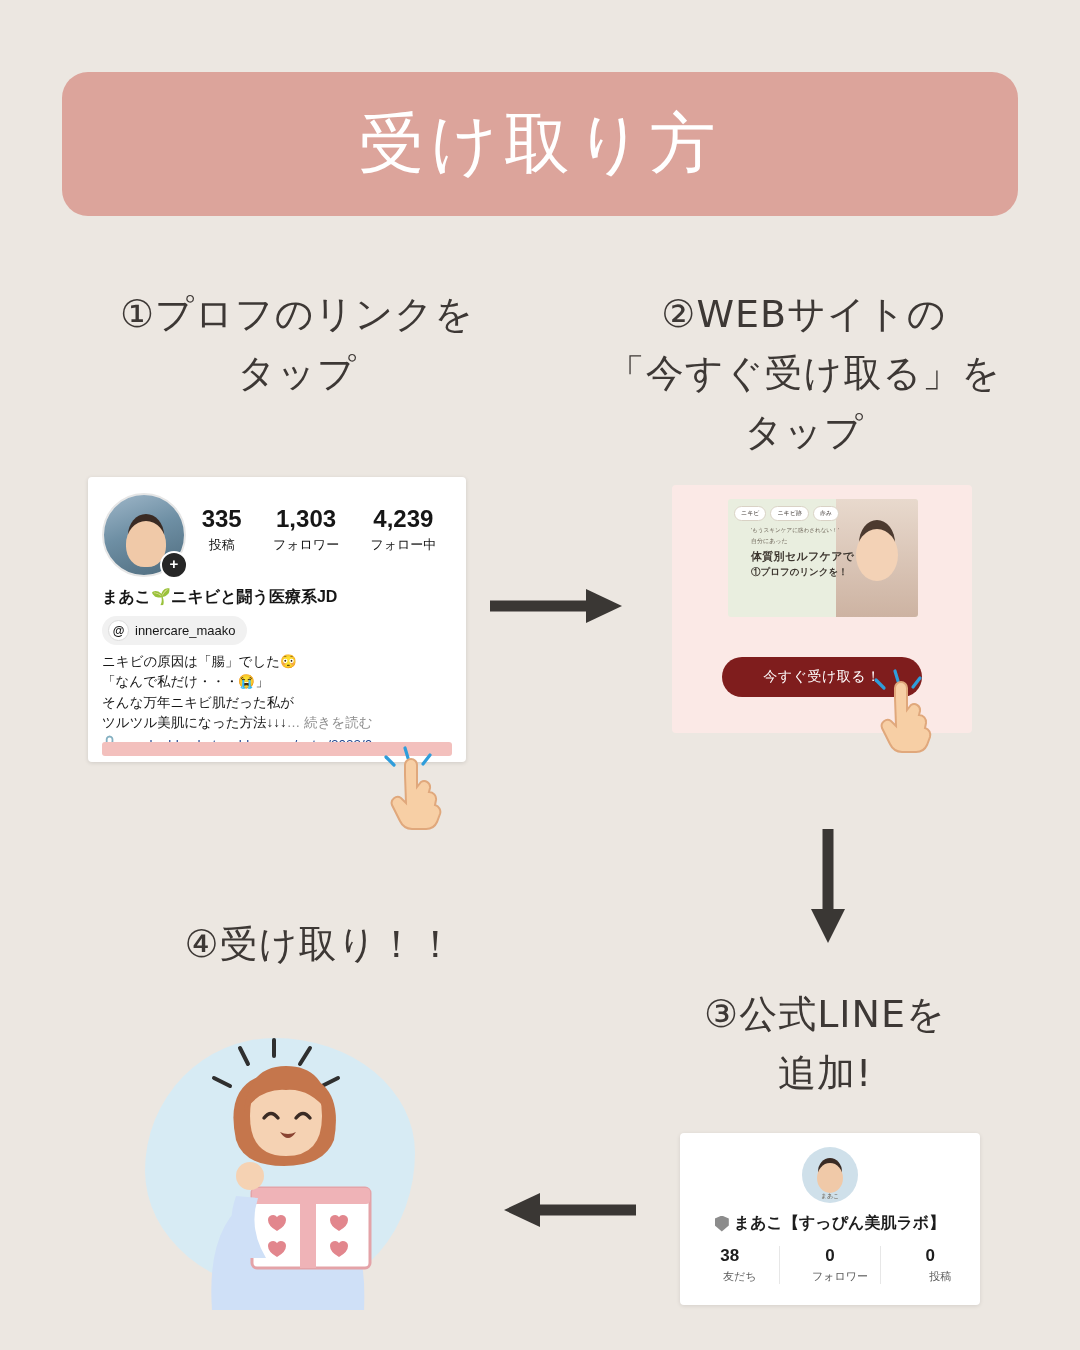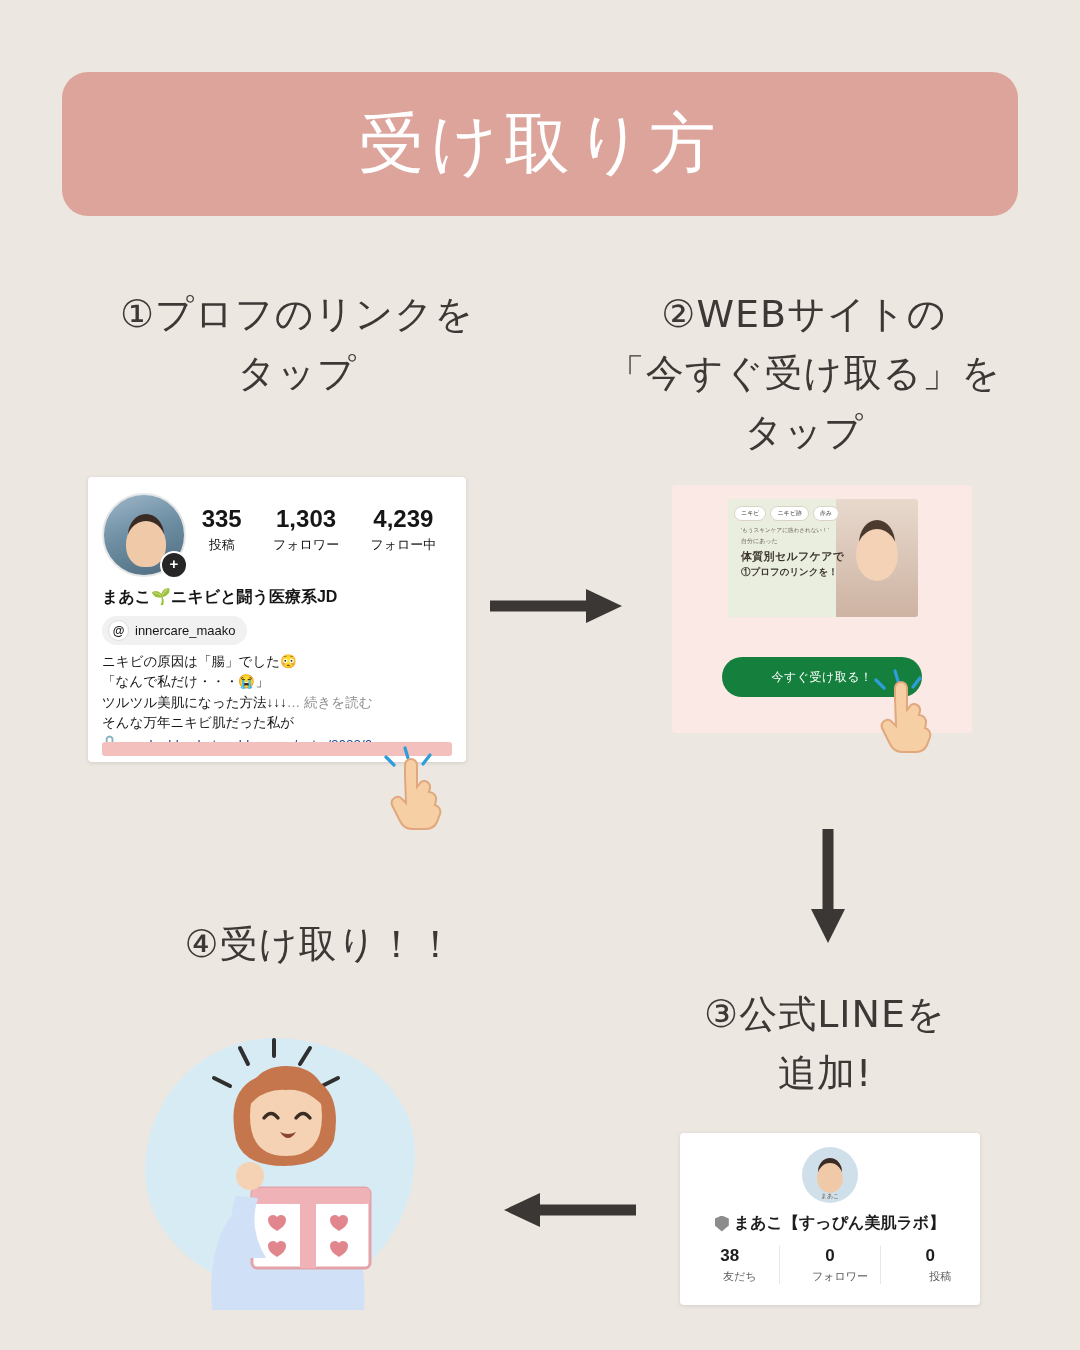--- a/index.html
+++ b/index.html
@@ -243,41 +243,41 @@
   .web-tag {
     background: #ffffff;
     border: 1px solid #d9d2c5;
     border-radius: 9px;
     font-size: 6px;
     padding: 2px 6px;
     color: #4a4440;
   }
   .web-hero-copy {
     position: absolute;
-    left: 13px;
+    left: 23px;
     top: 28px;
     width: 105px;
   }
   .web-hero-copy .l1 { font-size: 5.6px; color: #6b6256; }
   .web-hero-copy .l2 { font-size: 6px; color: #6b6256; margin-top: 2px; }
   .web-hero-copy .l3 { font-size: 11px; color: #3e3730; font-weight: bold; margin-top: 3px; letter-spacing: .3px;}
   .web-hero-copy .l4 { font-size: 9.5px; color: #3e3730; font-weight: bold; margin-top: 2px; }
   .web-cta {
     position: absolute;
     left: 50px;
     top: 172px;
     width: 200px;
     height: 40px;
-    background: #15803d;
+    background: #7f1d1d;
     border-radius: 20px;
     display: flex;
     align-items: center;
     justify-content: center;
     color: #ffffff;
-    font-size: 12px;
+    font-size: 14px;
     letter-spacing: .5px;
   }
 
   
   .line-card {
     position: absolute;
     left: 680px;
     top: 1133px;
     width: 300px;
     height: 172px;
@@ -434,24 +434,24 @@
   <div class="ig-name">まあこ🌱ニキビと闘う医療系JD</div>
 
   <div class="ig-threads">
     <span class="badge">@</span>
     <span class="handle">innercare_maako</span>
   </div>
 
   <div class="ig-bio">
     <div>ニキビの原因は「腸」でした😳</div>
     <div>「なんで私だけ・・・😭」</div>
+    <div>そんな万年ニキビ肌だった私が</div>
     <div>
       <span>ツルツル美肌になった方法↓↓↓</span><span class="more">… 続きを読む</span>
     </div>
-    <div>そんな万年ニキビ肌だった私が</div>
   </div>
 
   <div class="ig-link">
     <span class="chain">🔗</span>
     <span>maako-blog.hatenablog.com/entry/2023/0…</span>
   </div>
 
   <div class="ig-highlight"></div>
 </div>
 

